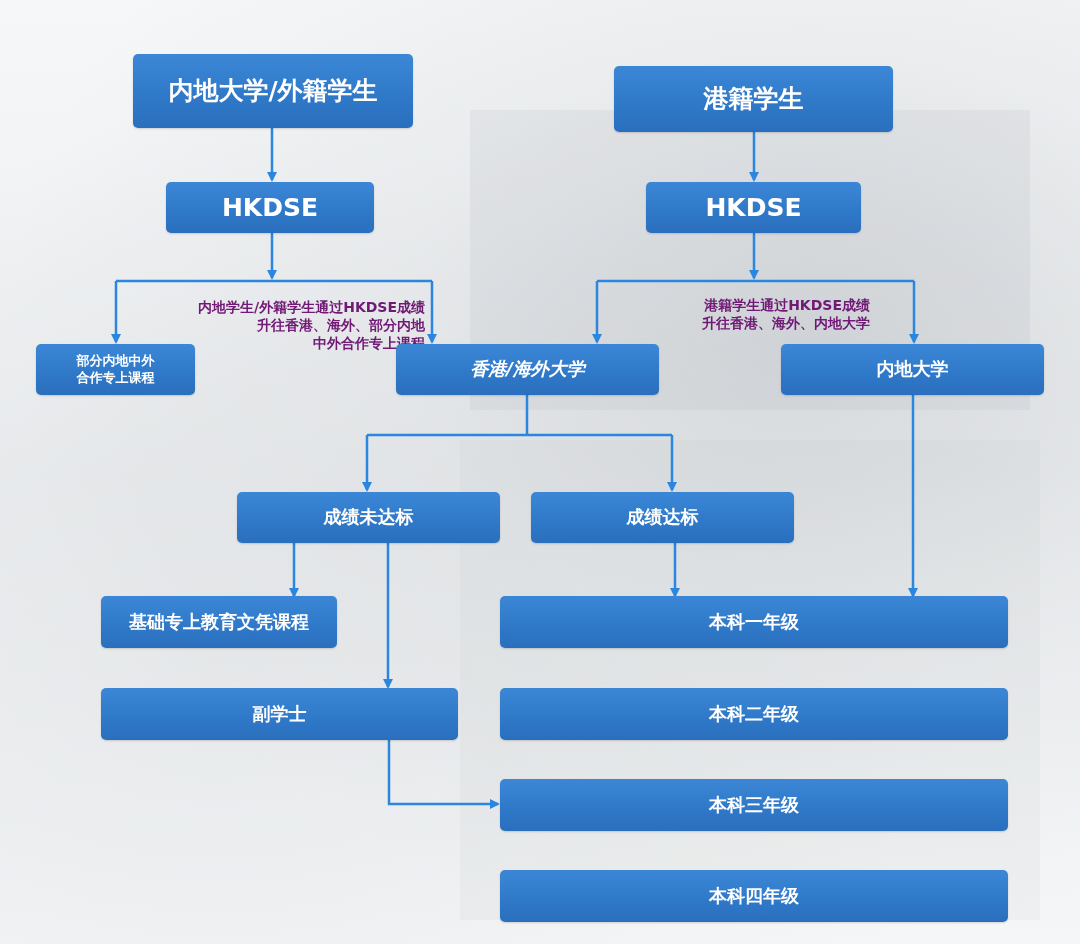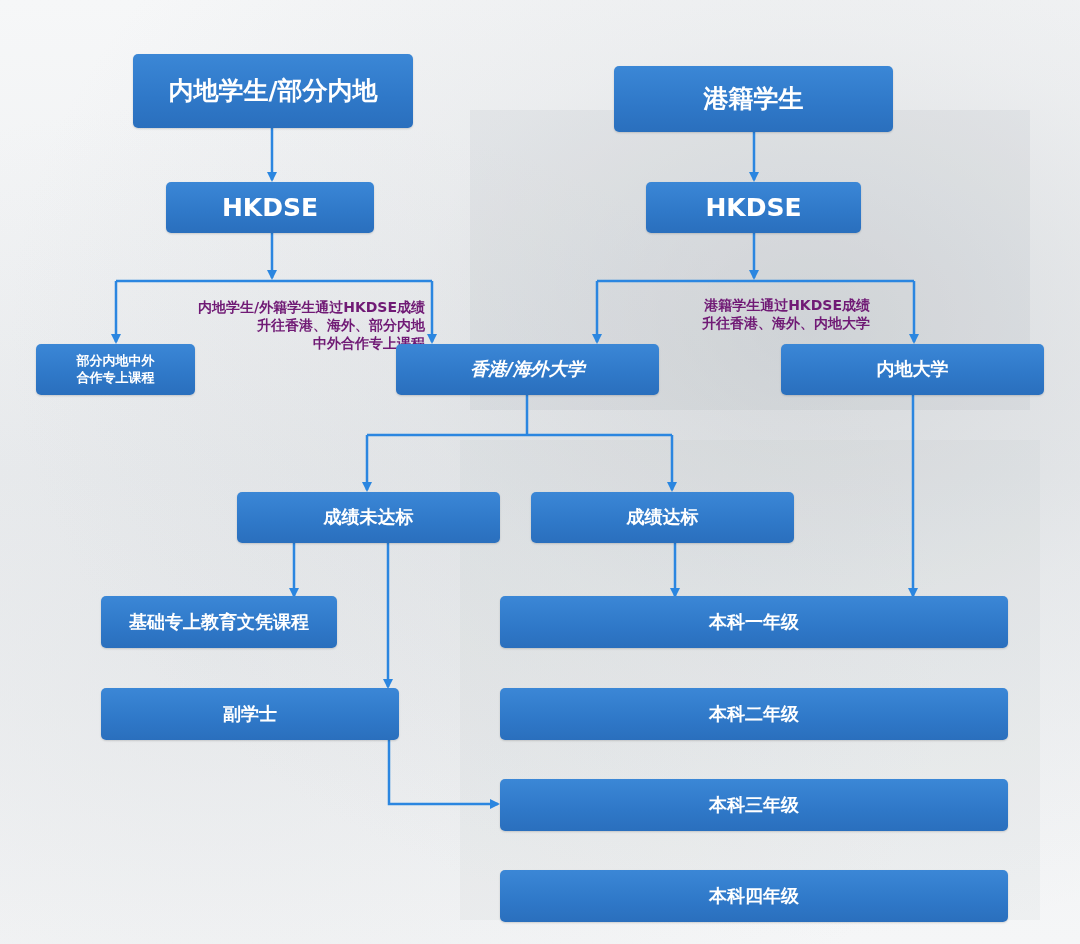--- a/index.html
+++ b/index.html
@@ -80,39 +80,39 @@
     <path d="M388,543 L388,687" marker-end="url(#arr)"></path>
 
     <path d="M675,543 L675,596" marker-end="url(#arr)"></path>
 
     <path d="M913,395 L913,596" marker-end="url(#arr)"></path>
 
     <path d="M389,740 L389,804 L498,804" marker-end="url(#arr)"></path>
   </g>
 </svg>
 
-<div class="box lg" style="left:133px;top:54px;width:280px;height:74px;">内地学生/部分内地</div>
+<div class="box lg" style="left:133px;top:54px;width:280px;height:74px;">内地大学/外籍学生</div>
 <div class="box lg" style="left:614px;top:66px;width:279px;height:66px;">港籍学生</div>
 
 <div class="box lg" style="left:166px;top:182px;width:208px;height:51px;">HKDSE</div>
 <div class="box lg" style="left:646px;top:182px;width:215px;height:51px;">HKDSE</div>
 
 <div class="note" style="left:125px;top:298px;width:300px;">内地学生/外籍学生通过HKDSE成绩
 升往香港、海外、部分内地
 中外合作专上课程</div>
 <div class="note" style="left:640px;top:296px;width:230px;">港籍学生通过HKDSE成绩
 升往香港、海外、内地大学</div>
 
 <div class="box sm" style="left:36px;top:344px;width:159px;height:51px;white-space:pre-line;">部分内地中外
 合作专上课程</div>
 <div class="box md" style="left:396px;top:344px;width:263px;height:51px;font-style:italic;">香港/海外大学</div>
 <div class="box md" style="left:781px;top:344px;width:263px;height:51px;">内地大学</div>
 
 <div class="box md" style="left:237px;top:492px;width:263px;height:51px;font-family:Liberation Serif, serif;">成绩未达标</div>
 <div class="box md" style="left:531px;top:492px;width:263px;height:51px;">成绩达标</div>
 
 <div class="box md" style="left:101px;top:596px;width:236px;height:52px;">基础专上教育文凭课程</div>
-<div class="box md" style="left:101px;top:688px;width:298px;height:52px;">副学士</div>
+<div class="box md" style="left:101px;top:688px;width:357px;height:52px;">副学士</div>
 
 <div class="box md" style="left:500px;top:596px;width:508px;height:52px;">本科一年级</div>
 <div class="box md" style="left:500px;top:688px;width:508px;height:52px;">本科二年级</div>
 <div class="box md" style="left:500px;top:779px;width:508px;height:52px;">本科三年级</div>
 <div class="box md" style="left:500px;top:870px;width:508px;height:52px;">本科四年级</div>
 
 </body></html>

